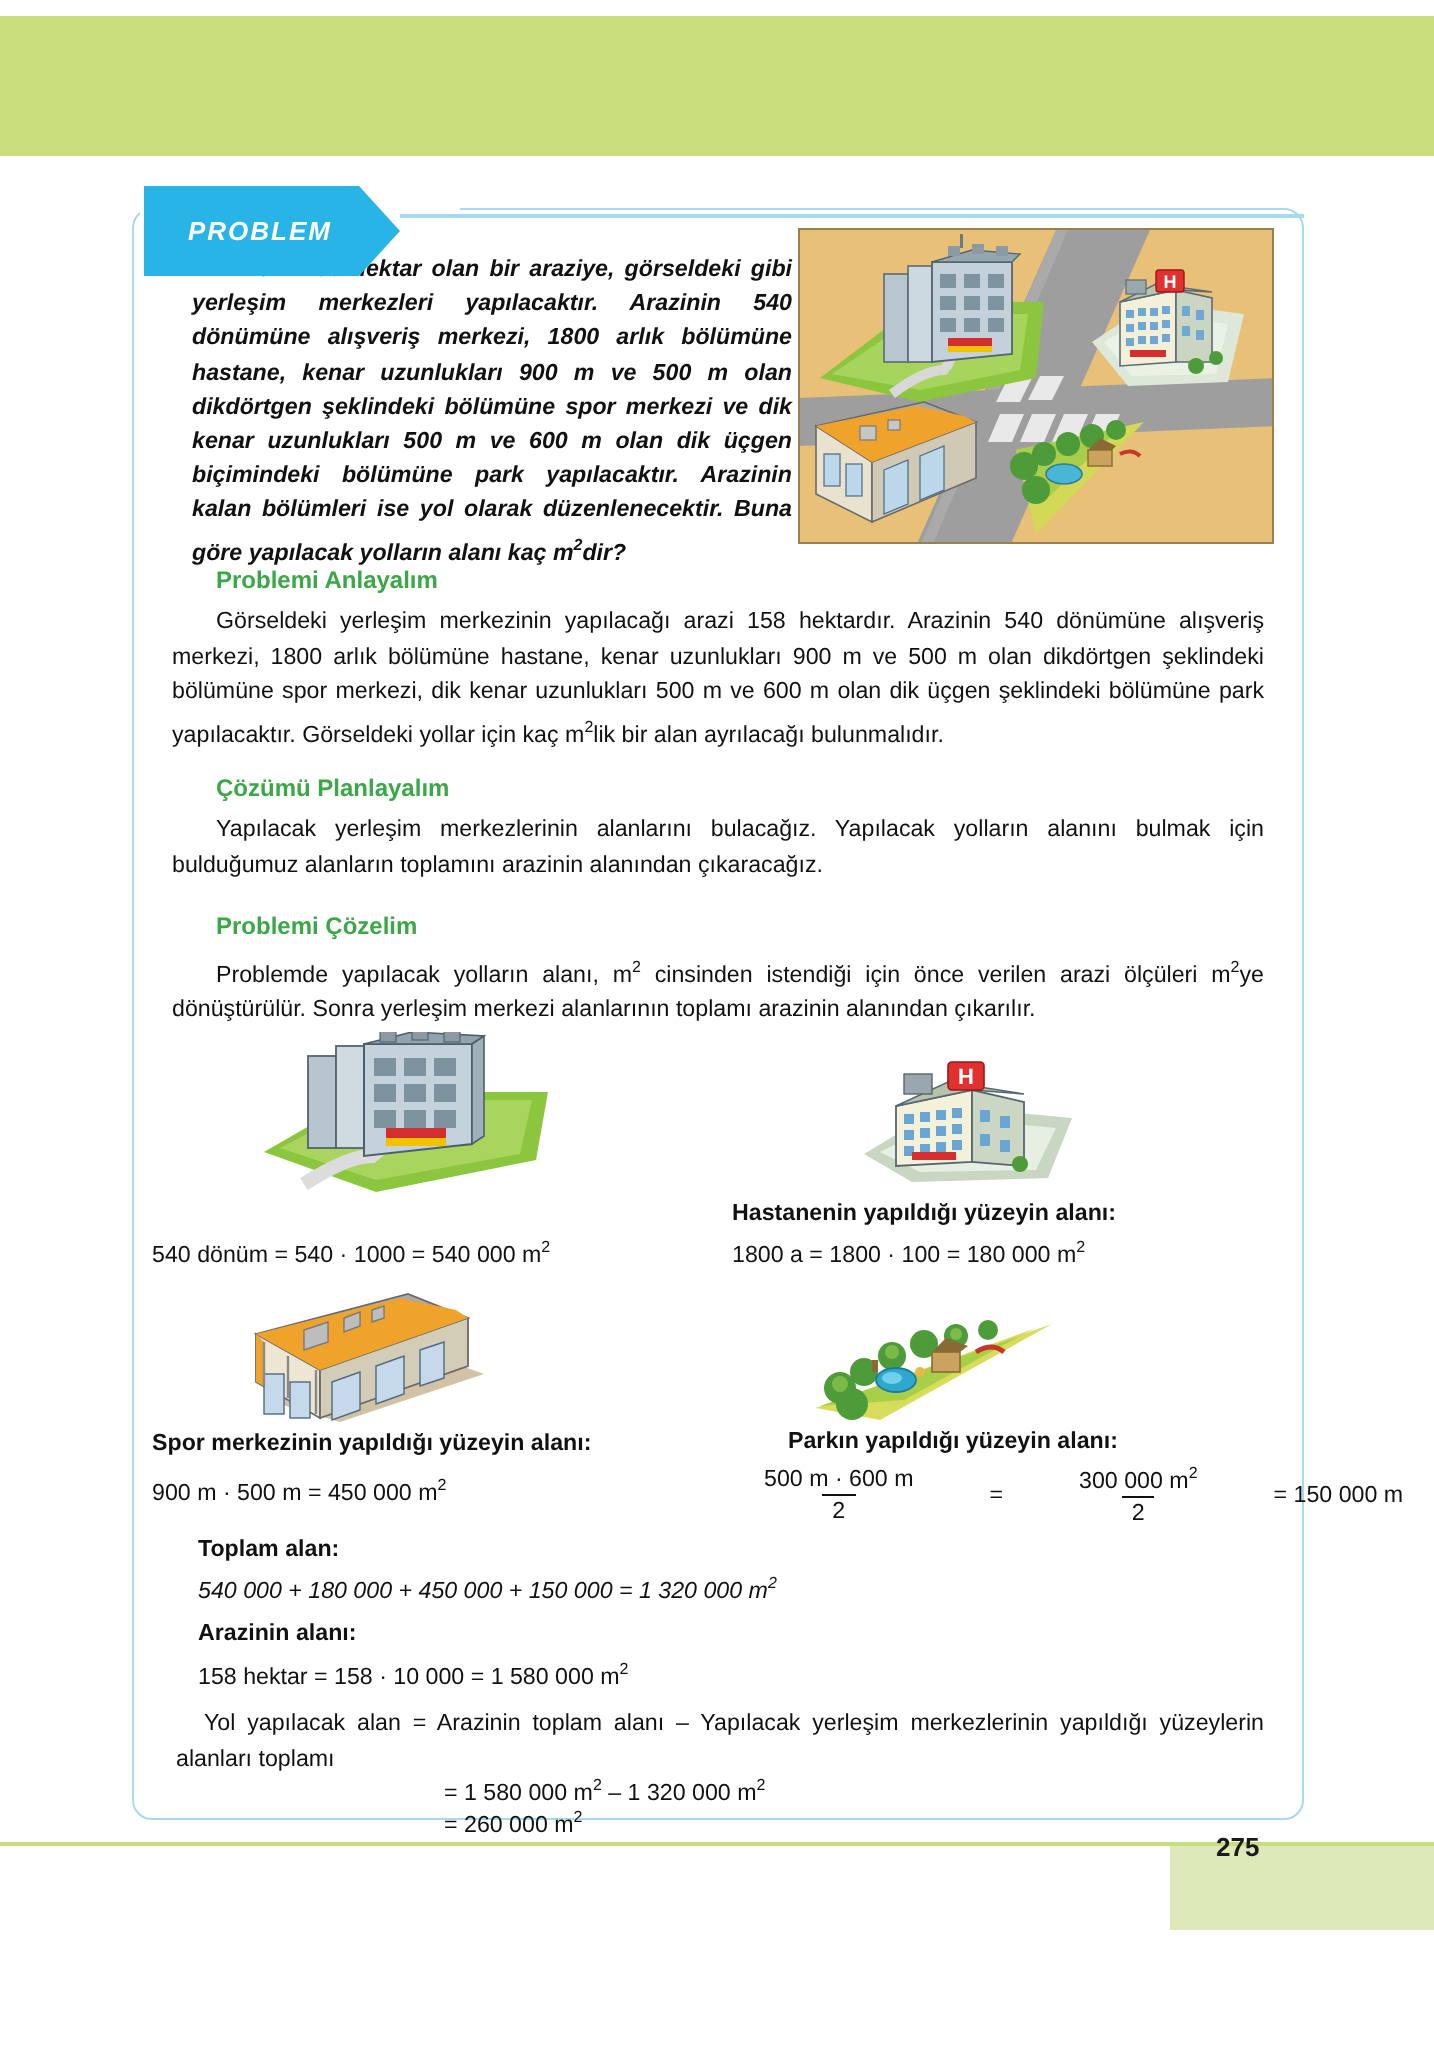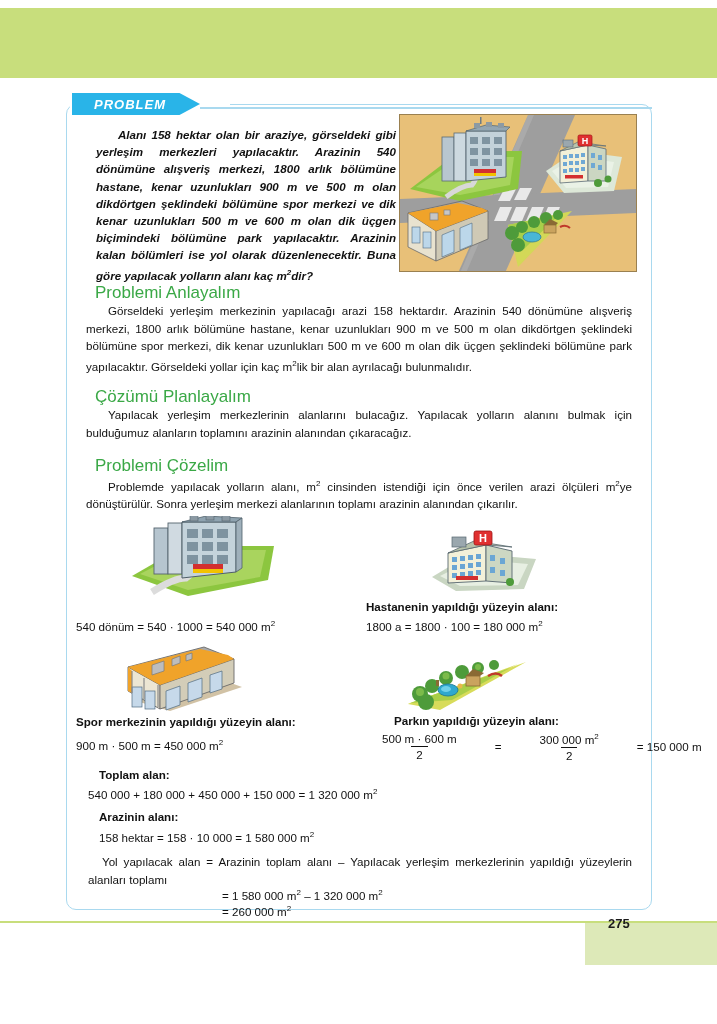--- a/index.html
+++ b/index.html
@@ -28,21 +28,21 @@
   }
   
   .frame-mask {
     position: absolute; left: 70px; top: 98px;
     width: 160px; height: 14px; background: #fff;
   }
 
   
   .problem-banner {
     position: absolute; left: 72px; top: 93px;
-    height: 22px; width: 128px;
+    height: 45px; width: 128px;
     display: flex; align-items: center;
     padding-left: 22px;
     background: #29b4e8;
     clip-path: polygon(0 0, 84% 0, 100% 50%, 84% 100%, 0 100%);
     z-index: 5;
   }
   .problem-banner .label {
     color: #ffffff;
     font-size: 13px; font-weight: bold; font-style: italic;
     letter-spacing: 1px;
@@ -70,21 +70,21 @@
     width: 238px; height: 158px;
     background: #e7bf77;
     border: 1px solid #9a8050;
     overflow: hidden;
   }
 
   
   .green-head {
     position: absolute;
     color: #3aa846;
-    font-size: 17px; font-weight: normal;
+    font-size: 12px; font-weight: bold; margin-left: 13px;
   }
 
   
   .para {
     position: absolute;
     font-size: 11.6px; line-height: 17.6px; color: #111;
     text-align: justify;
     text-indent: 22px;
   }
   .para sup { font-size: 8px; }
@@ -423,21 +423,21 @@
     <span>=</span>
     <span class="frac">
       <span class="num"><span>300 000 m</span><sup>2</sup></span>
       <span class="den">2</span>
     </span>
     <span>= 150 000 m</span>
       <sup>2</sup>
   </div>
 
   <div class="res-label" style="left:99px; top:768px;">Toplam alan:</div>
-  <div class="res-math" style="left:88px; top:787px;">
+  <div class="res-math" style="left:99px; top:787px;font-style:italic;">
     <span>540 000 + 180 000 + 450 000 + 150 000  = 1 320 000 m</span><sup>2</sup>
   </div>
 
   <div class="res-label" style="left:99px; top:810px;">Arazinin alanı:</div>
   <div class="res-math" style="left:99px; top:830px;">
     <span>158 hektar = 158 · 10 000 = 1 580 000 m</span><sup>2</sup>
   </div>
 
   <div class="para" style="left:88px; top:853px; width:544px; text-indent:14px;">Yol yapılacak alan = Arazinin toplam alanı – Yapılacak yerleşim merkezlerinin yapıldığı yüzeylerin alanları toplamı</div>
 

